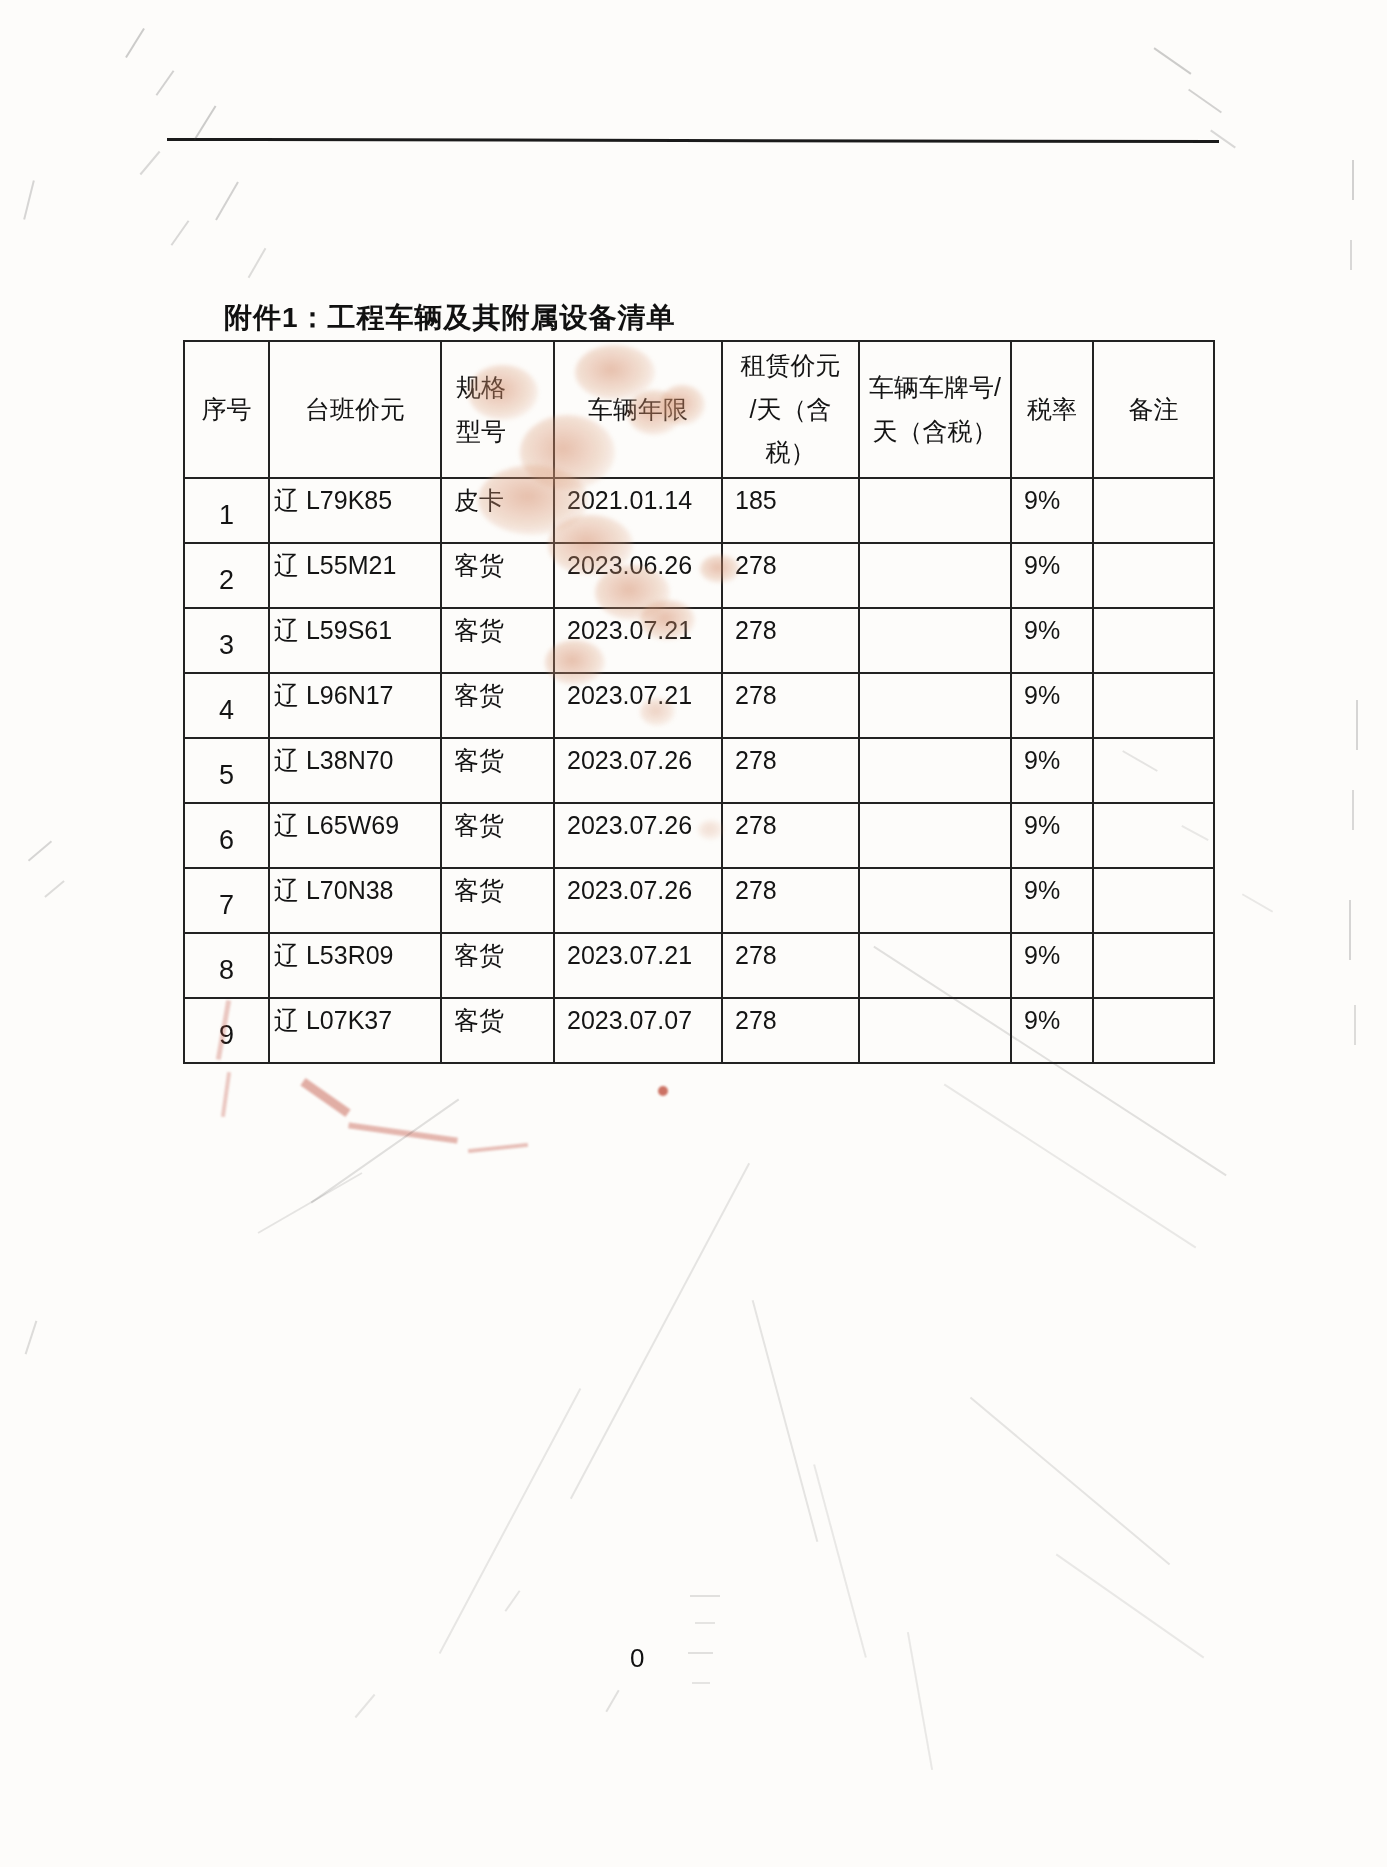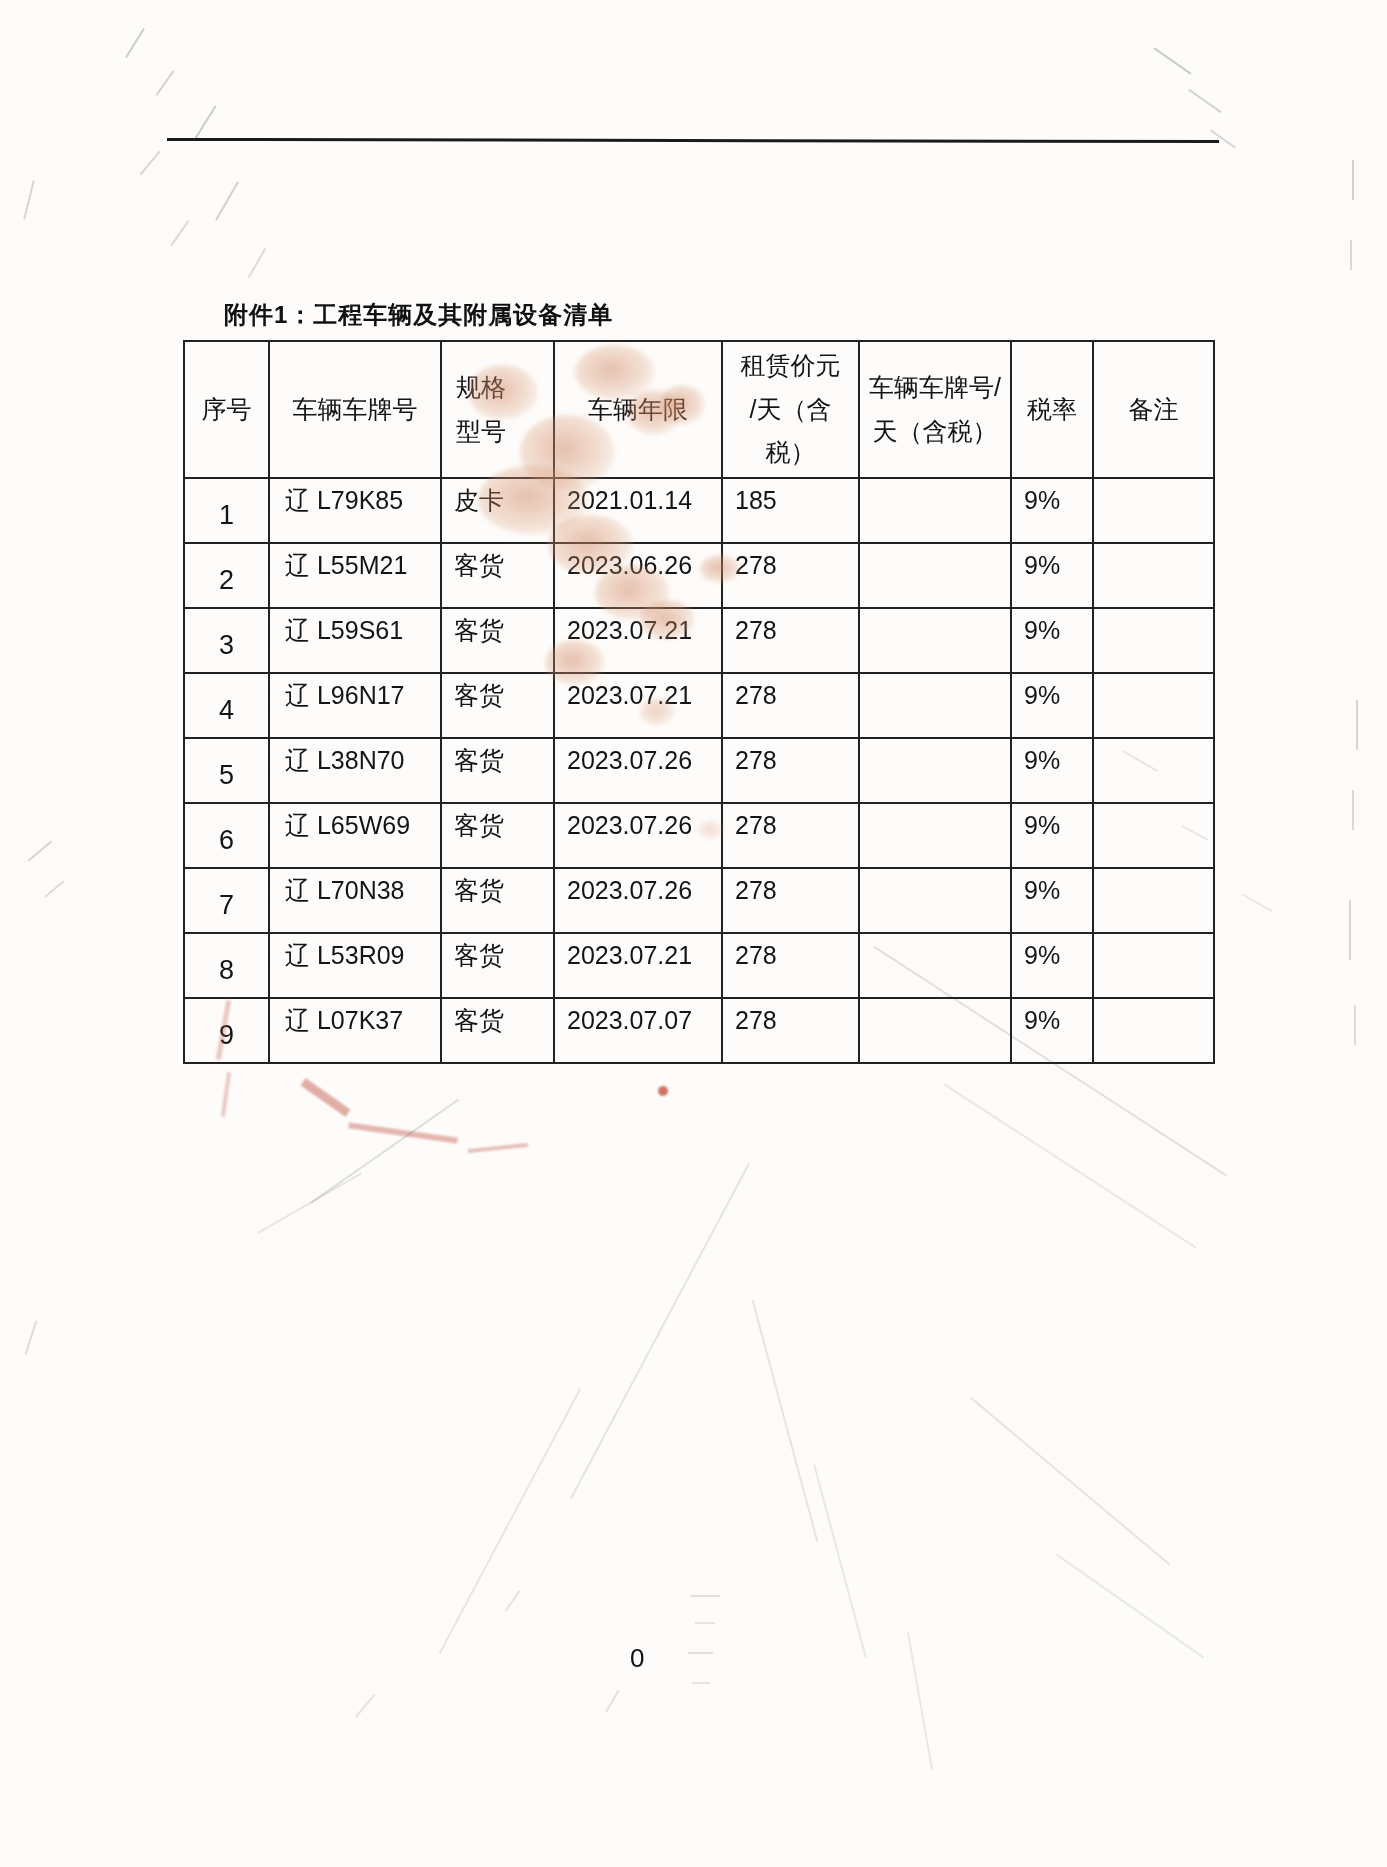--- a/index.html
+++ b/index.html
@@ -15,21 +15,21 @@
 
   
   .top-rule{
     position:absolute;left:167px;top:139px;width:1052px;height:3px;
     background:#1b1b1b;transform:rotate(0.12deg);
   }
 
   
   .doc-title{
     position:absolute;left:224px;top:299px;
-    font-size:24px;font-weight:700;letter-spacing:1px;color:#111;
+    font-size:28px;font-weight:700;letter-spacing:1px;color:#111;
     white-space:nowrap;
   }
 
   
   table.vehicle-table{
     position:absolute;left:183px;top:340px;
     border-collapse:collapse;table-layout:fixed;
     width:1030px;
     background:transparent;
   }
@@ -63,21 +63,21 @@
   td{
     font-size:25px;color:#141414;
     vertical-align:top;text-align:left;
     padding:7px 4px 0 12px;line-height:1.15;
     white-space:nowrap;
   }
   td.cell-no{
     vertical-align:middle;text-align:center;padding:10px 0 0 0;
     font-size:27px;
   }
-  td.cell-plate{padding-left:15px;}
+  td.cell-plate{padding-left:4px;}
 
   
   .art{position:absolute;pointer-events:none;}
   .blob{
     border-radius:50%;
     background:radial-gradient(ellipse at 45% 45%, rgba(209,133,96,0.50), rgba(219,156,120,0.28) 55%, rgba(226,176,142,0.05) 80%);
     filter:blur(2px);
   }
   .scratch{height:2px;background:#3a3a3a;}
   .red{background:#c0503f;}
@@ -98,21 +98,21 @@
         <col class="c-model">
         <col class="c-year">
       <col class="c-rent">
         <col class="c-shift">
         <col class="c-tax">
         <col class="c-note">
     </colgroup>
     <tbody>
       <tr class="header-row">
         <th>序号</th>
-        <th>车辆车牌号</th>
+        <th>台班价元</th>
         <th class="h-model">规格
 型号</th>
         <th>车辆年限</th>
         <th class="h-rent">租赁价元
 /天（含
 税）</th>
         <th class="h-shift">车辆车牌号/
 天（含税）</th>
         <th>税率</th>
         <th>备注</th>

